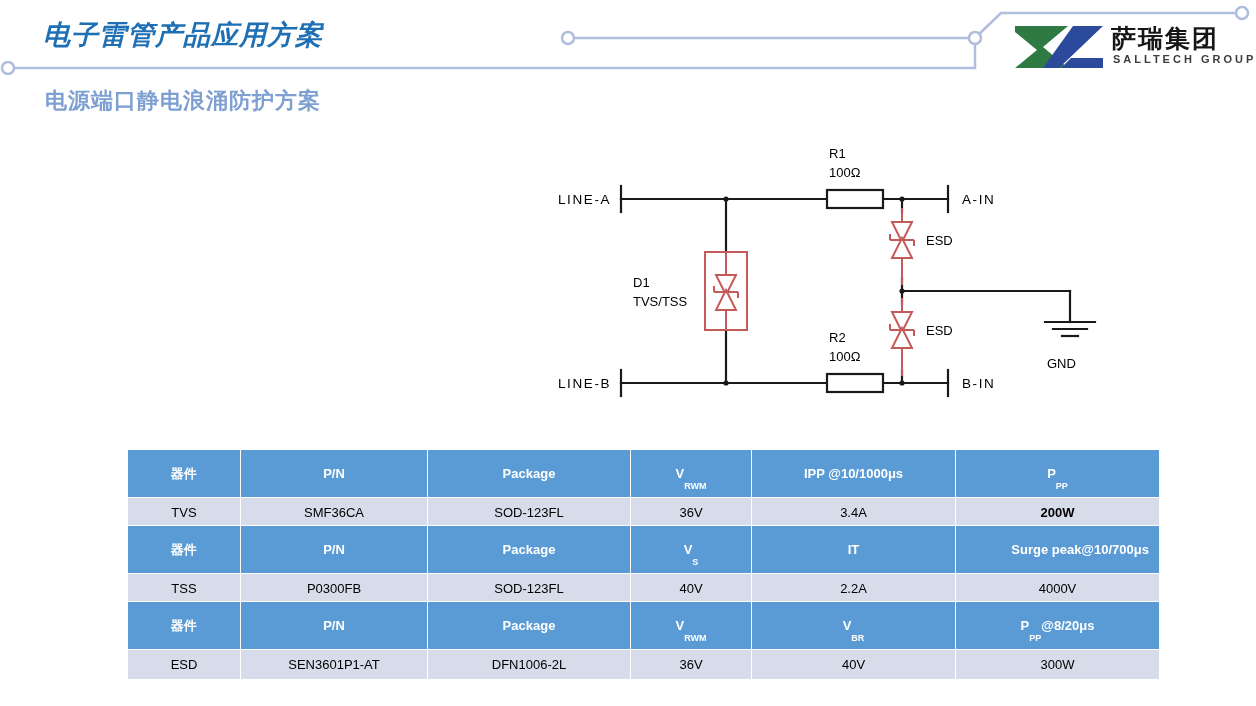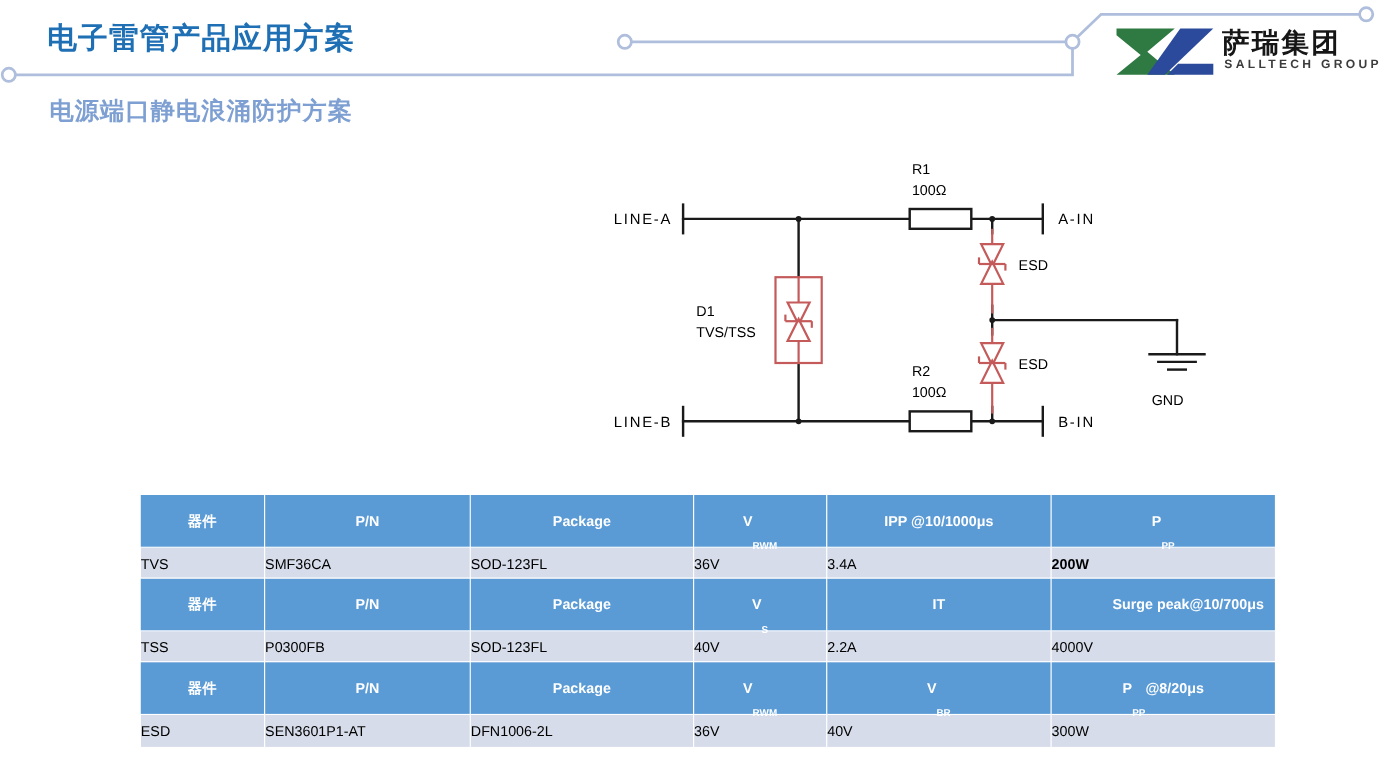--- a/index.html
+++ b/index.html
@@ -59,25 +59,25 @@
   .tbl2{top:525px;}
   .tbl3{top:601px;}
   .tbl table{width:1032px;border-collapse:collapse;table-layout:fixed;}
   .tbl th{
     background:#5B9BD5;color:#ffffff;font-size:13px;font-weight:bold;
     height:27px;text-align:center;border:1px solid #ffffff;
     padding:10px;
   }
   .tbl td{
     background:#D6DCE9;color:#000000;font-size:13px;
-    height:29px;text-align:left;border:1px solid #ffffff;
+    height:29px;text-align:center;border:1px solid #ffffff;
     padding:0;
   }
   .tbl tr.head-row th:first-child{border-left:none;}
-  .tbl sub{font-size:9px;vertical-align:baseline;position:relative;top:21px;}
+  .tbl sub{font-size:9px;vertical-align:baseline;position:relative;top:11px;}
   col.c0{width:113px;}
   col.c1{width:187px;}
   col.c2{width:203px;}
   col.c3{width:121px;}
   col.c4{width:204px;}
   col.c5{width:204px;}
 </style>
 </head>
 <body>
 
@@ -87,21 +87,21 @@
     <g fill="none" stroke="#AFBEDC" stroke-width="2.5">
       <path d="M14 68 L975 68 L975 38 L568 38"></path>
       <path d="M975 38 L1001 13 L1236 13"></path>
     </g>
     <circle cx="8" cy="68" r="6" fill="#ffffff" stroke="#AFBEDC" stroke-width="2.5"></circle>
     <circle cx="568" cy="38" r="6" fill="#ffffff" stroke="#AFBEDC" stroke-width="2.5"></circle>
     <circle cx="975" cy="38" r="6" fill="#ffffff" stroke="#AFBEDC" stroke-width="2.5"></circle>
     <circle cx="1242" cy="13" r="6" fill="#ffffff" stroke="#AFBEDC" stroke-width="2.5"></circle>
   </svg>
 
-  <div class="main-title" style="color: rgb(31, 111, 181);">电子雷管产品应用方案</div>
+  <div class="main-title" style="color: rgb(31, 111, 181); font-style: italic;">电子雷管产品应用方案</div>
   <div class="sub-title" style="color: rgb(125, 159, 209);">电源端口静电浪涌防护方案</div>
 
   <div class="logo">
     <svg class="logo-mark" viewBox="0 0 92 46">
       <path d="M2 2 L55 2 L30 23 L55 44 L2 44 L24 26 L2 8 Z" fill="#2F7A43"></path>
       <path d="M62 2 L90 2 L48 44 L90 44 L90 33 L70 33 L90 12 Z" fill="#2B4A9B" opacity="0"></path>
       <path d="M60 2 L90 2 L46 44 L30 44 Z" fill="#2B4A9B"></path>
       <path d="M48 44 L90 44 L90 34 L58 34 Z" fill="#2B4A9B"></path>
     </svg>
     <div class="logo-cn">萨瑞集团</div>

